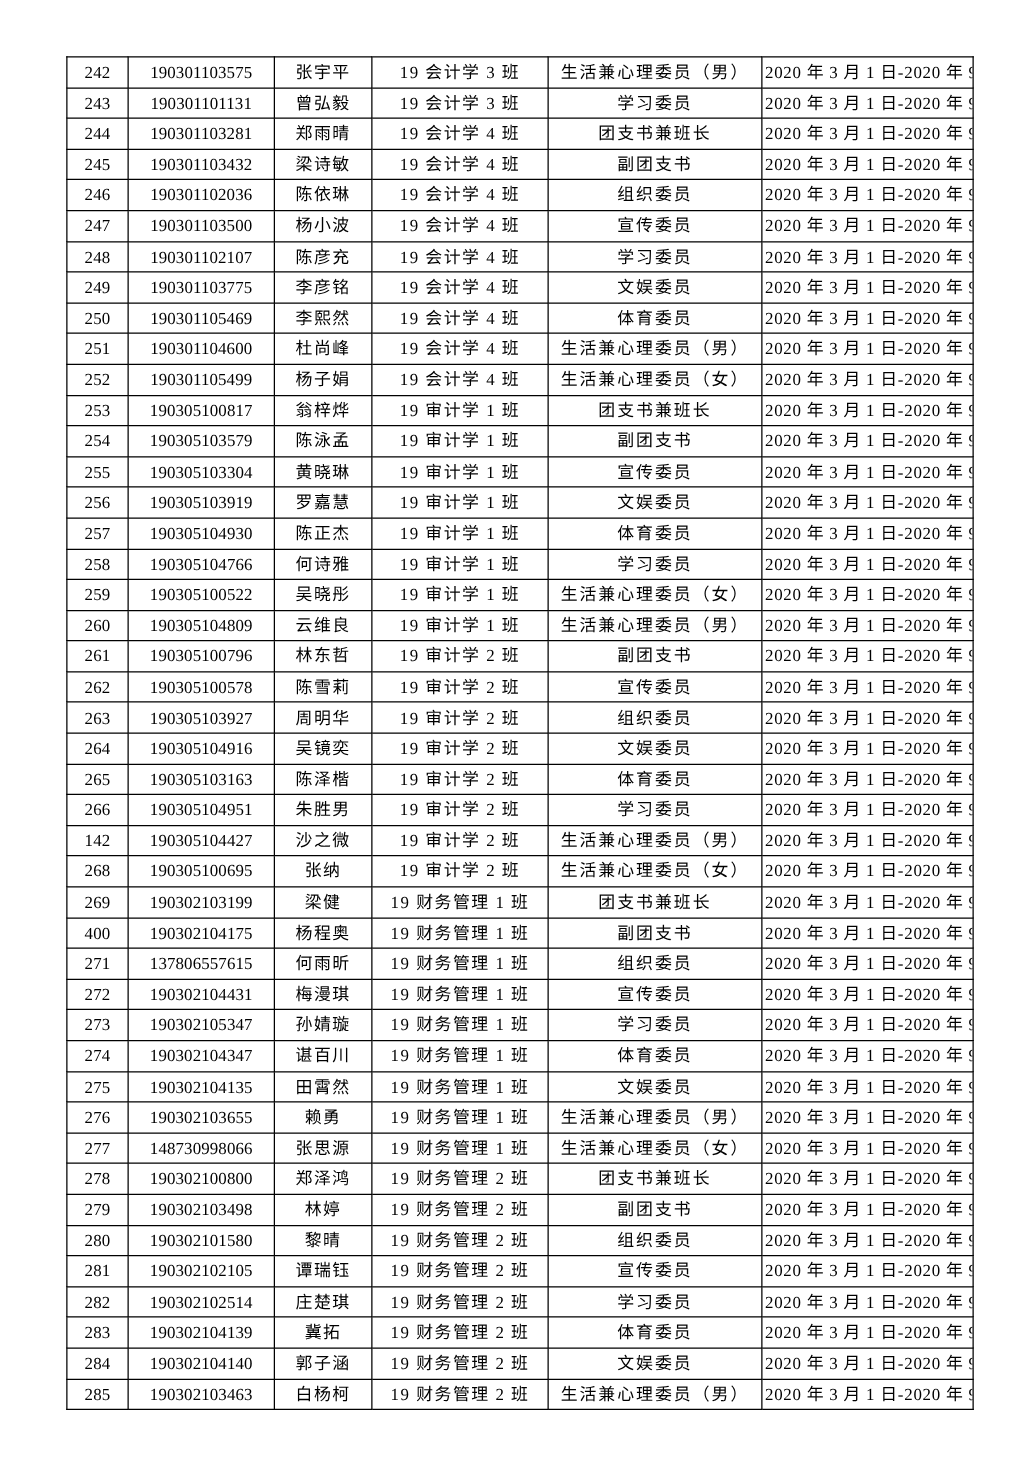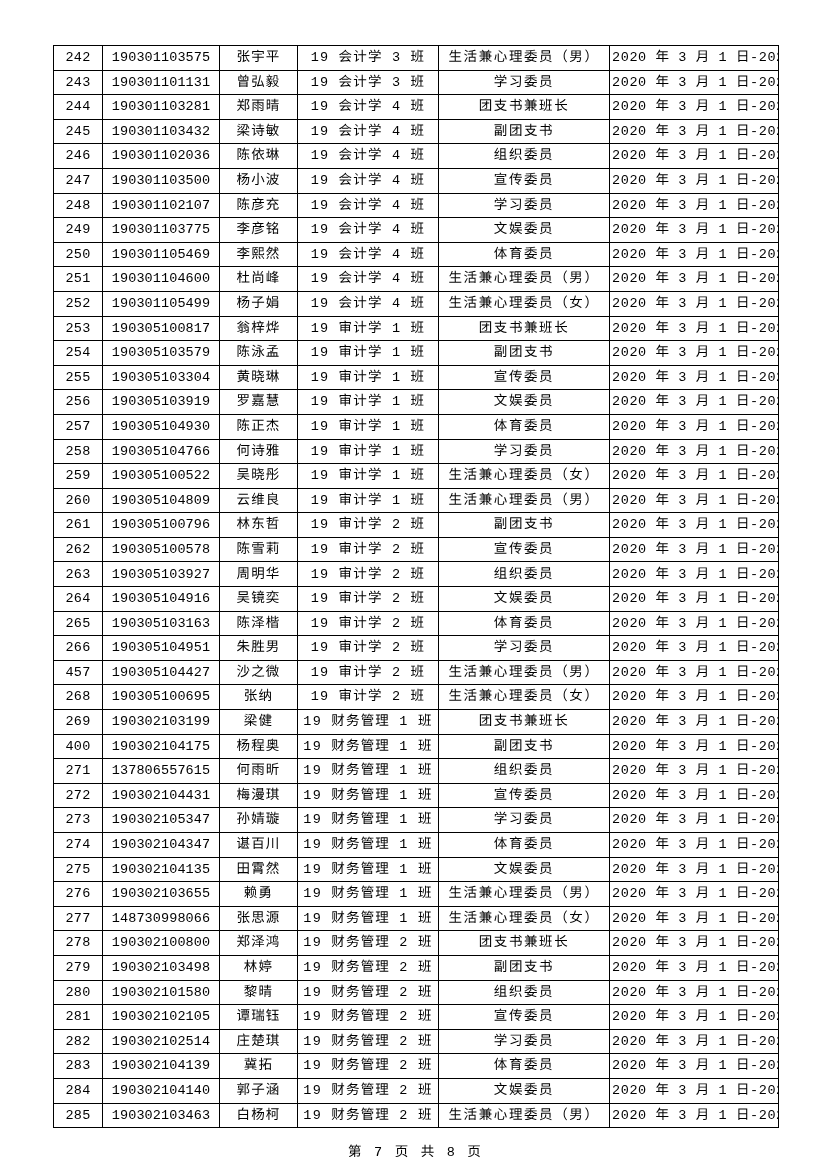--- a/index.html
+++ b/index.html
@@ -15,21 +15,20 @@
     color: #000000;
     position: relative;
     overflow: hidden;
   }
   .page {
     width: 827px;
     height: 1169px;
     box-sizing: border-box;
     padding: 45px 49px 0 53px;
     position: relative;
-    font-family: Liberation Mono, monospace;
   }
   table.roster {
     width: 725px;
     border-collapse: collapse;
     table-layout: fixed;
     border: 1px solid #000000;
   }
   table.roster td {
     border: 1px solid #000000;
     height: 23.6px;
@@ -273,21 +272,21 @@
         </tr>
         <tr>
           <td class="cell-index">266</td>
           <td class="cell-sid">190305104951</td>
           <td class="cell-name">朱胜男</td>
           <td class="cell-class">19 审计学 2 班</td>
           <td class="cell-role">学习委员</td>
           <td class="cell-term">2020 年 3 月 1 日-2020 年 9 月 20 日</td>
         </tr>
         <tr>
-          <td class="cell-index">457</td>
+          <td class="cell-index">142</td>
           <td class="cell-sid">190305104427</td>
           <td class="cell-name">沙之微</td>
           <td class="cell-class">19 审计学 2 班</td>
           <td class="cell-role">生活兼心理委员（男）</td>
           <td class="cell-term">2020 年 3 月 1 日-2020 年 9 月 20 日</td>
         </tr>
         <tr>
           <td class="cell-index">268</td>
           <td class="cell-sid">190305100695</td>
           <td class="cell-name">张纳</td>
@@ -427,15 +426,14 @@
           <td class="cell-index">285</td>
           <td class="cell-sid">190302103463</td>
           <td class="cell-name">白杨柯</td>
           <td class="cell-class">19 财务管理 2 班</td>
           <td class="cell-role">生活兼心理委员（男）</td>
           <td class="cell-term">2020 年 3 月 1 日-2020 年 9 月 20 日</td>
         </tr>
       </tbody>
   </table>
 
-  <div class="footer">第 7 页 共 8 页</div>
 
 </div>
 
 </body></html>

